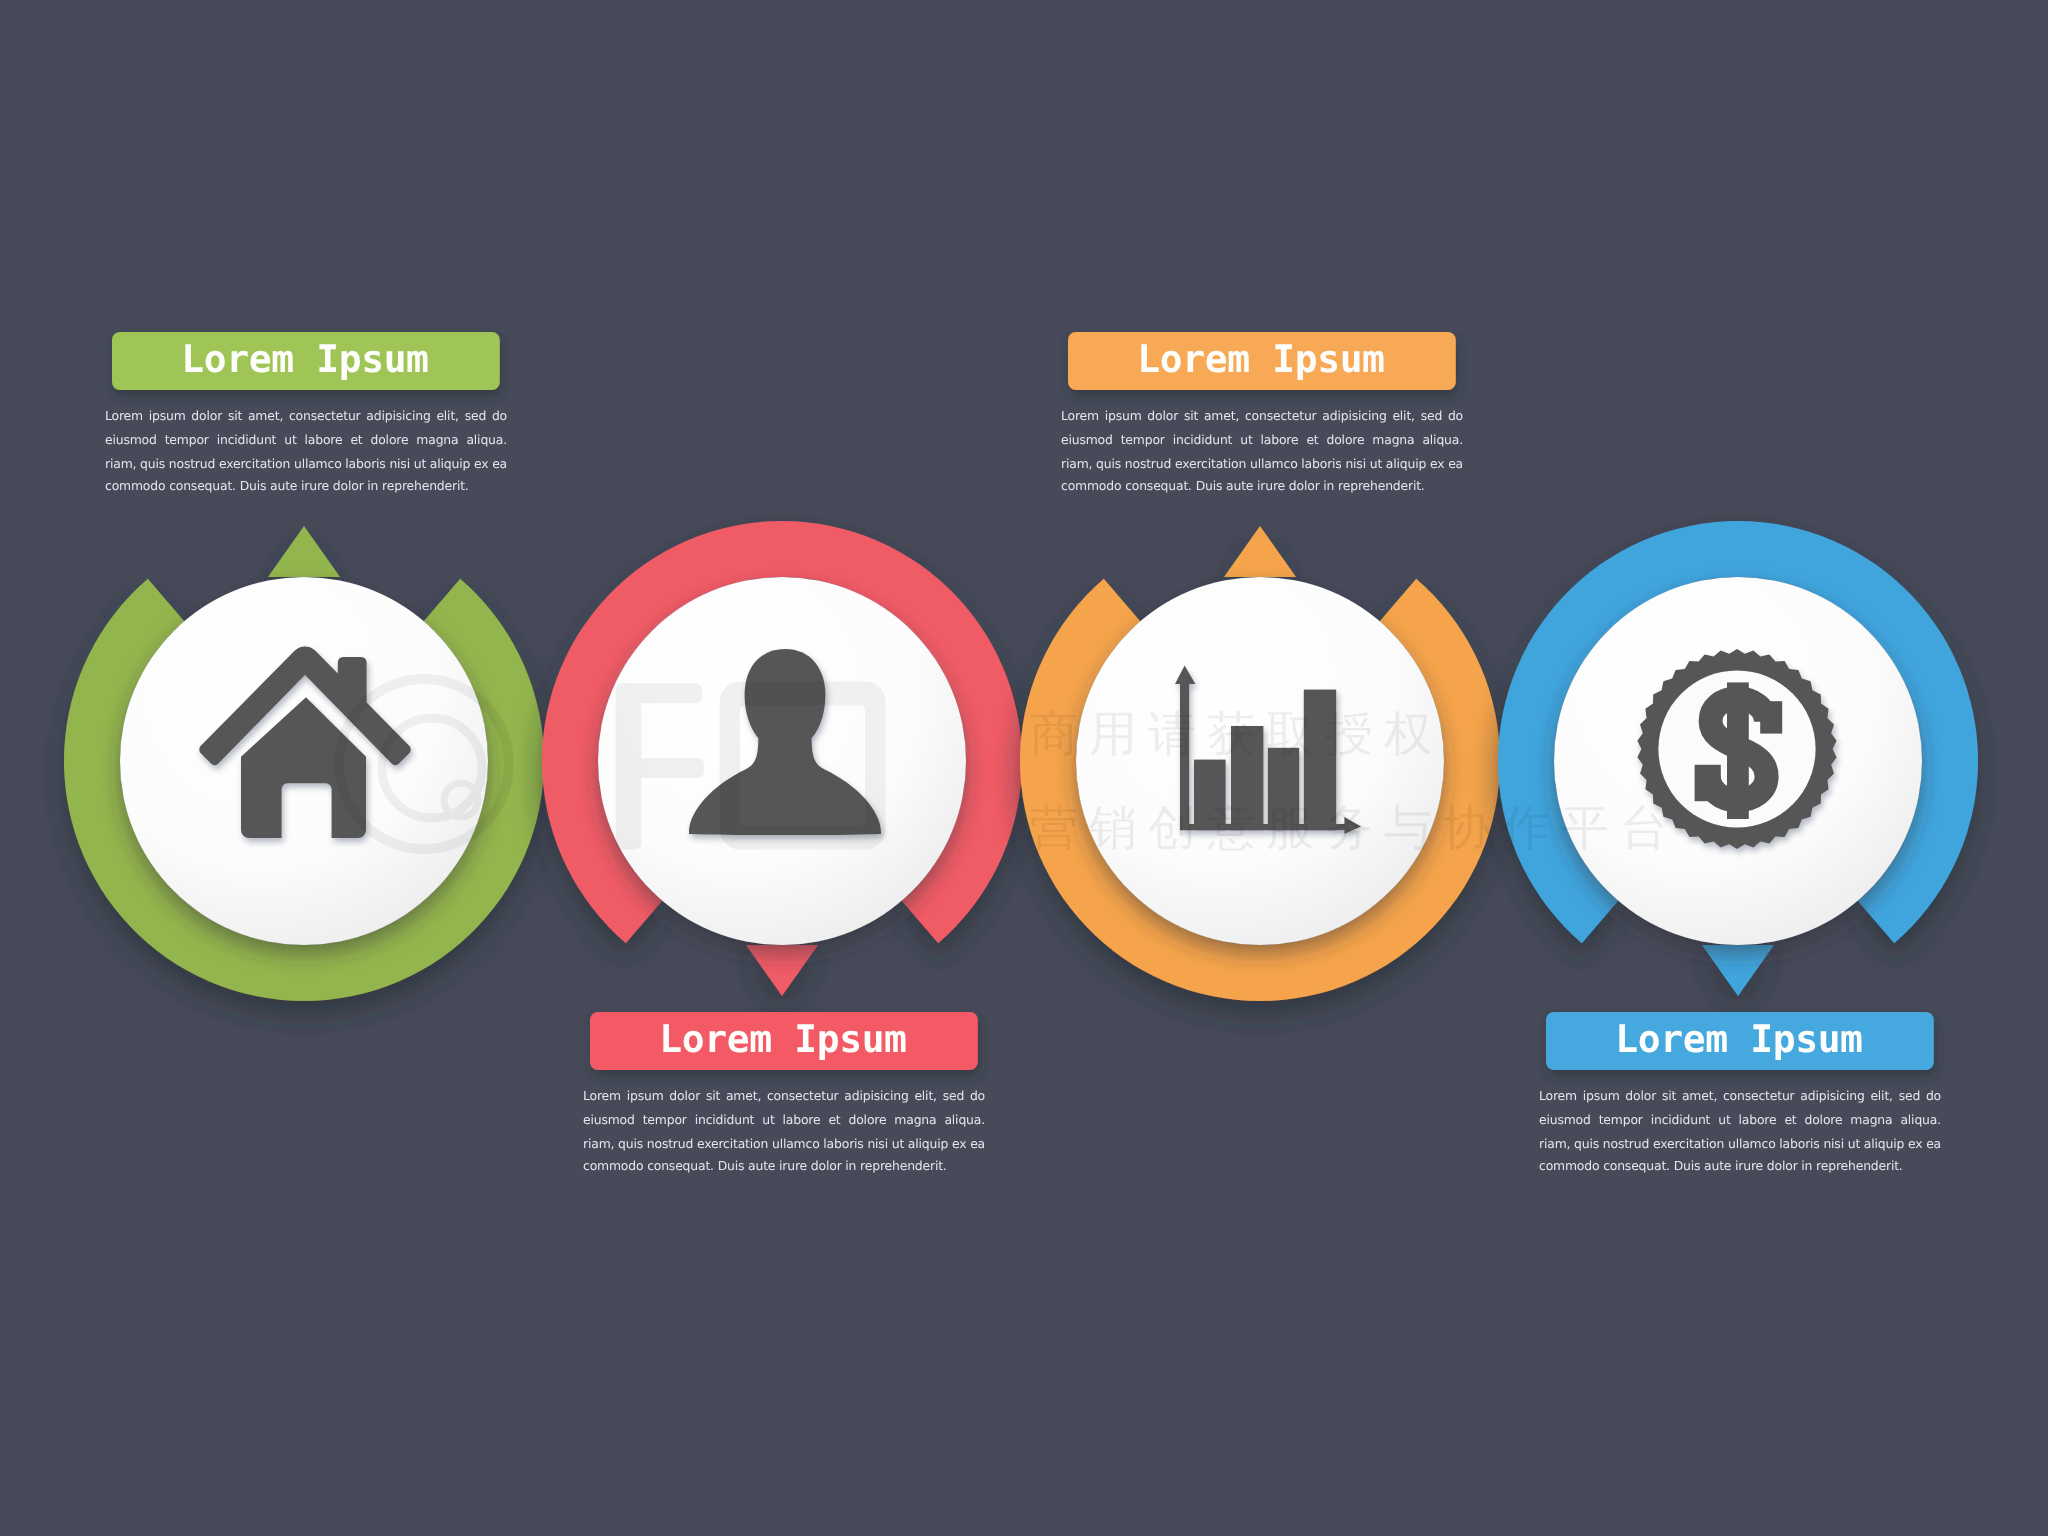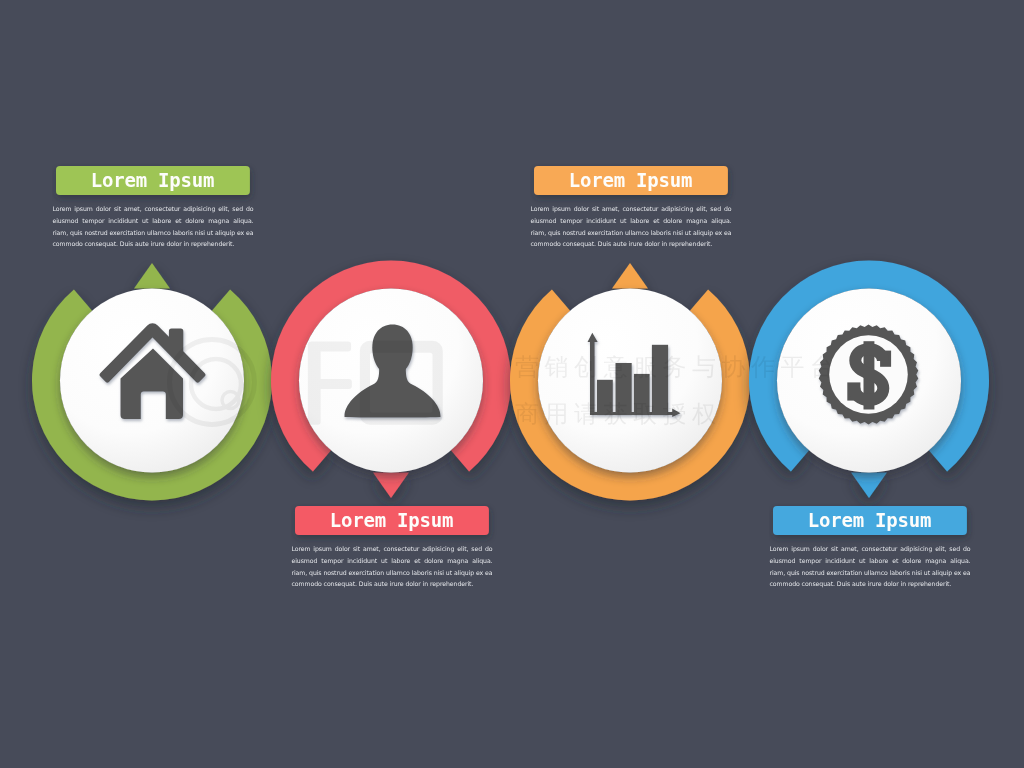--- a/index.html
+++ b/index.html
@@ -154,17 +154,17 @@
         <circle cx="212" cy="382" r="42.5" stroke-width="5"></circle>
         <circle cx="216" cy="384" r="25" stroke-width="4.5"></circle>
         <circle cx="230.5" cy="400" r="8.5" stroke-width="3.5"></circle>
       </g>
       <g opacity="0.05" fill="#000">
         <path d="M310.8 341.6 h37.3 a3 3 0 0 1 3 3 v4 a3 3 0 0 1 -3 3 h-27.4 v27.4 h28.2 a3 3 0 0 1 3 3 v4 a3 3 0 0 1 -3 3 h-28.2 v32.7 a3 3 0 0 1 -3 3 h-6.9 a3 3 0 0 1 -3 -3 v-77 a3 3 0 0 1 3 -3 Z"></path>
         <path fill-rule="evenodd" d="M369.8 340.8 h63 a10 10 0 0 1 10 10 v63.9 a10 10 0 0 1 -10 10 h-63 a10 10 0 0 1 -10 -10 v-63.9 a10 10 0 0 1 10 -10 Z M372.5 352.8 a2.5 2.5 0 0 0 -2.5 2.5 v55 a2.5 2.5 0 0 0 2.5 2.5 h57.5 a2.5 2.5 0 0 0 2.5 -2.5 v-55 a2.5 2.5 0 0 0 -2.5 -2.5 Z"></path>
       </g>
     </svg>
     <div class="wmtext">
+      <div class="wmline">商用请获取授权</div>
       <div class="wmline">营销创意服务与协作平台</div>
-      <div class="wmline">商用请获取授权</div>
     </div>
   </div>
 </div>
 
 </body></html>

